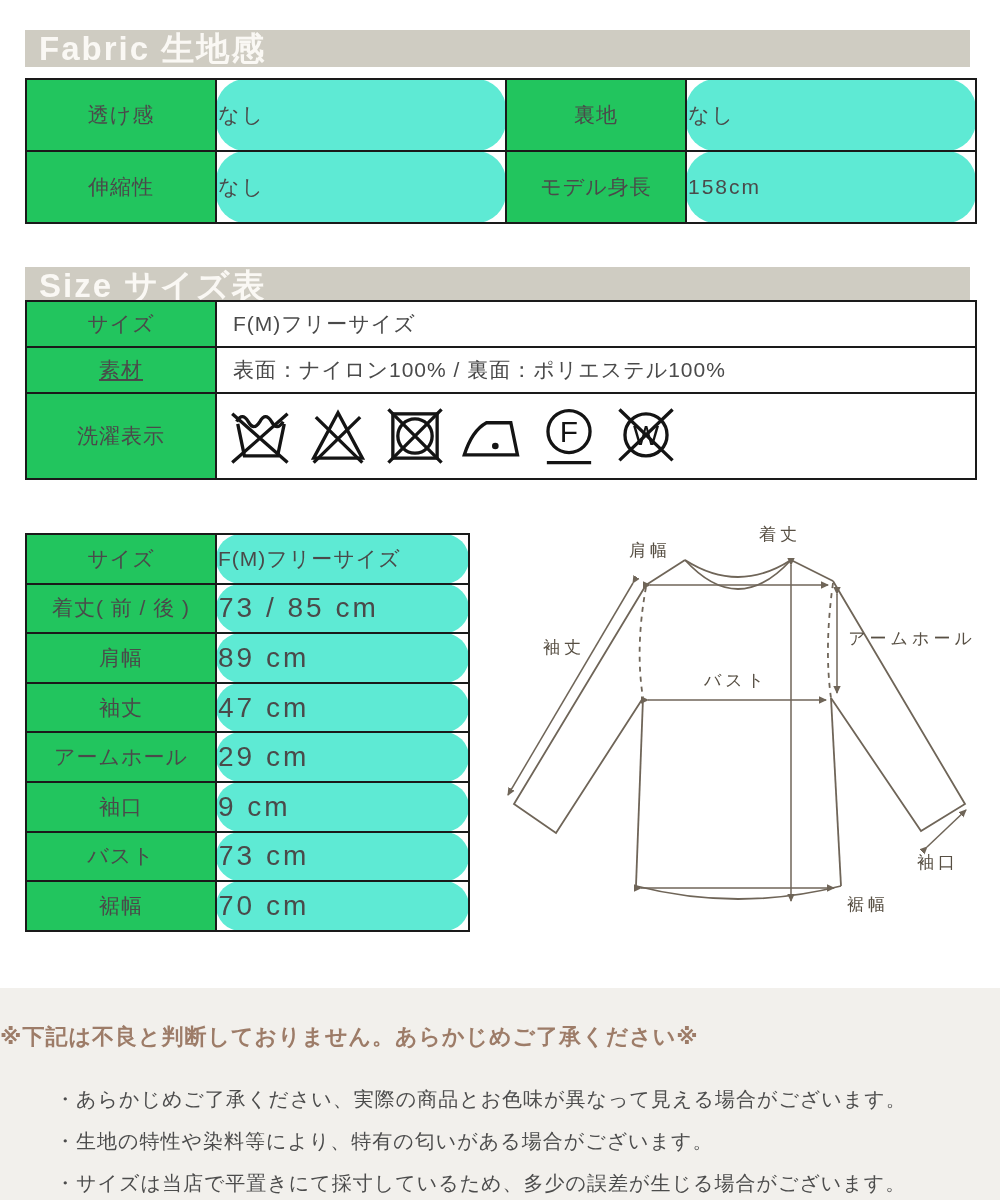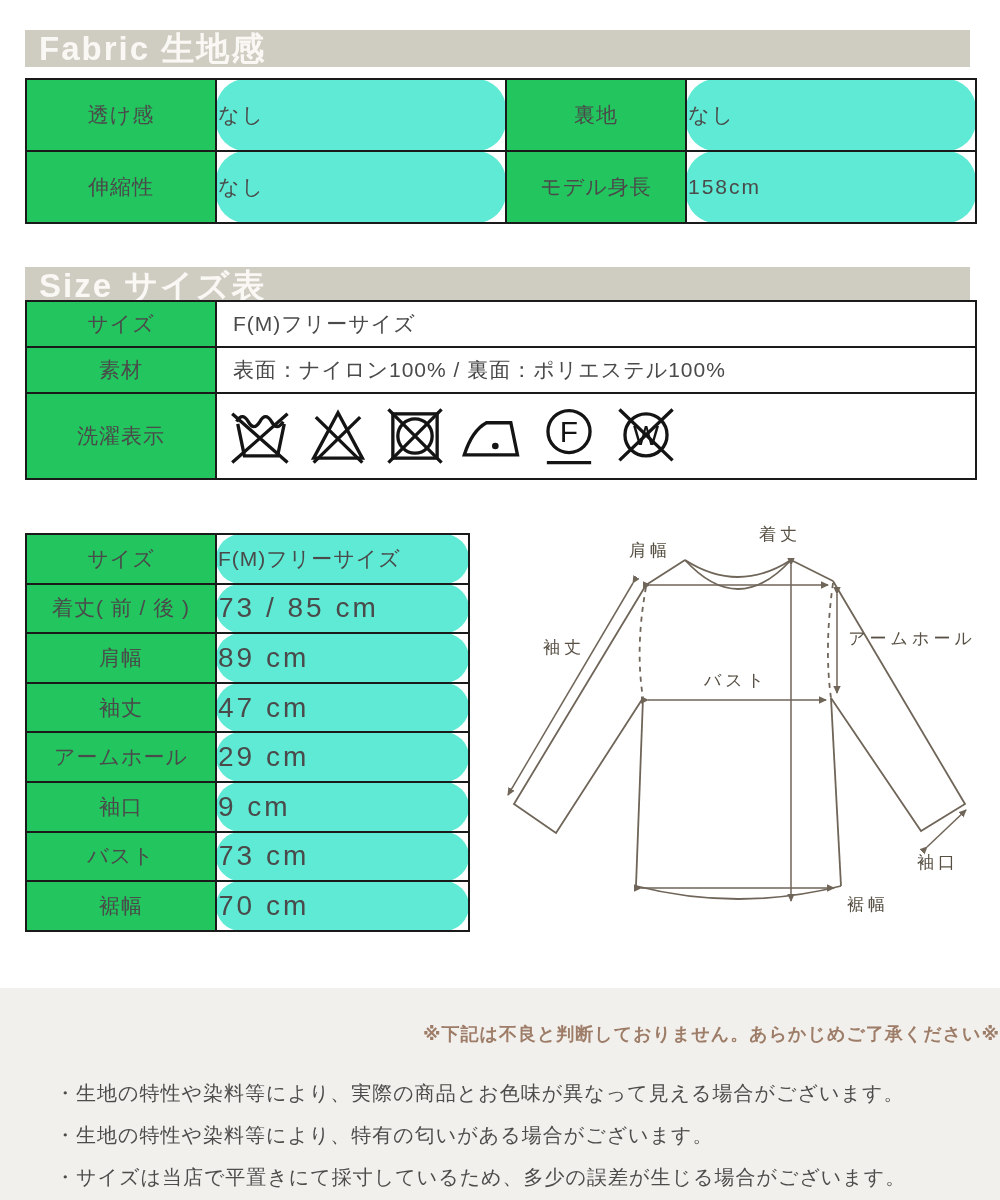--- a/index.html
+++ b/index.html
@@ -23,21 +23,21 @@
 
   #measure-table{position:absolute;left:25px;top:533px;width:443px;}
   #measure-table td{height:45.6px;}
   #measure-table td.val{letter-spacing:3px;font-size:28px;}
 
   .laundry-row{display:flex;align-items:center;gap:15px;padding-left:12px;}
   .laundry-row svg{display:block;}
 
   #diagram{position:absolute;left:478px;top:498px;}
   #notes{position:absolute;left:0;top:988px;width:1000px;height:212px;background:#f2f0ec;box-sizing:border-box;padding-top:34px;}
-  #notes .notes-title{text-align:right;color:#9d7c68;font-weight:bold;font-size:18px;letter-spacing:1px;margin:0 0 26px 0;}
+  #notes .notes-title{text-align:left;color:#9d7c68;font-weight:bold;font-size:22px;letter-spacing:1px;margin:0 0 26px 0;}
   #notes .note-line{font-size:20px;color:#4c4c4c;letter-spacing:1px;line-height:42px;margin-left:55px;}
 </style>
 </head>
 <body>
 
 <div id="stage">
 
   <div class="section-bar" style="top:30px;">Fabric 生地感</div>
 
   <table id="fabric-table">
@@ -69,21 +69,21 @@
     <colgroup>
         <col style="width:190px">
         <col style="width:760px">
       </colgroup>
     <tbody>
         <tr>
       <td class="lbl" style="height:42px;">サイズ</td>
       <td class="val-left">F(M)フリーサイズ</td>
     </tr>
     <tr>
-      <td class="lbl" style="height:42px;">素材</td>
+      <td class="lbl" style="height:42px;text-decoration:underline;">素材</td>
       <td class="val-left">表面：ナイロン100% / 裏面：ポリエステル100%</td>
     </tr>
     <tr>
       <td class="lbl" style="height:82px;">洗濯表示</td>
       <td style="background:#ffffff;">
         <div class="laundry-row">
 
           <svg width="62" height="62" viewBox="0 0 56 56">
             <g fill="none" stroke="#141414" stroke-width="3">
               <path d="M6,15 q5,-9 10.5,0 q5,9 10.5,0 q5,-9 10.5,0 q5,9 10.5,0"></path>
@@ -211,18 +211,18 @@
       <text x="86" y="155">袖丈</text>
       <text x="434" y="146">アームホール</text>
       <text x="258" y="188">バスト</text>
       <text x="460" y="370">袖口</text>
       <text x="390" y="412">裾幅</text>
     </g>
   </svg>
 
   <div id="notes">
     <p class="notes-title">※下記は不良と判断しておりません。あらかじめご了承ください※</p>
-    <div class="note-line">・生地の特性や染料等により、実際の商品とお色味が異なって見える場合がございます。</div>
+    <div class="note-line">・あらかじめご了承ください、実際の商品とお色味が異なって見える場合がございます。</div>
     <div class="note-line">・生地の特性や染料等により、特有の匂いがある場合がございます。</div>
     <div class="note-line">・サイズは当店で平置きにて採寸しているため、多少の誤差が生じる場合がございます。</div>
   </div>
 
 </div>
 
 </body></html>

